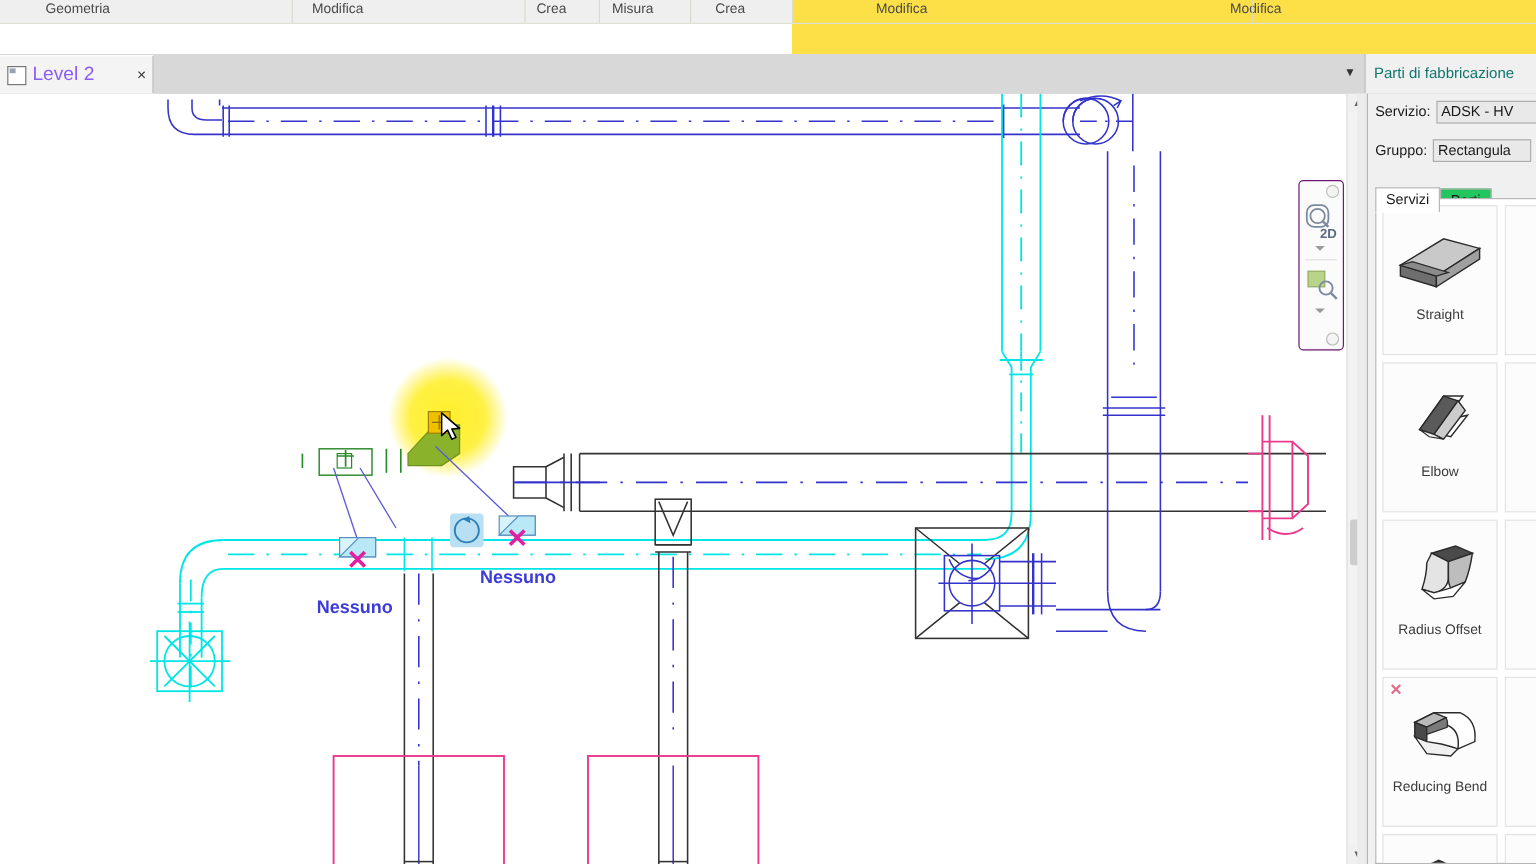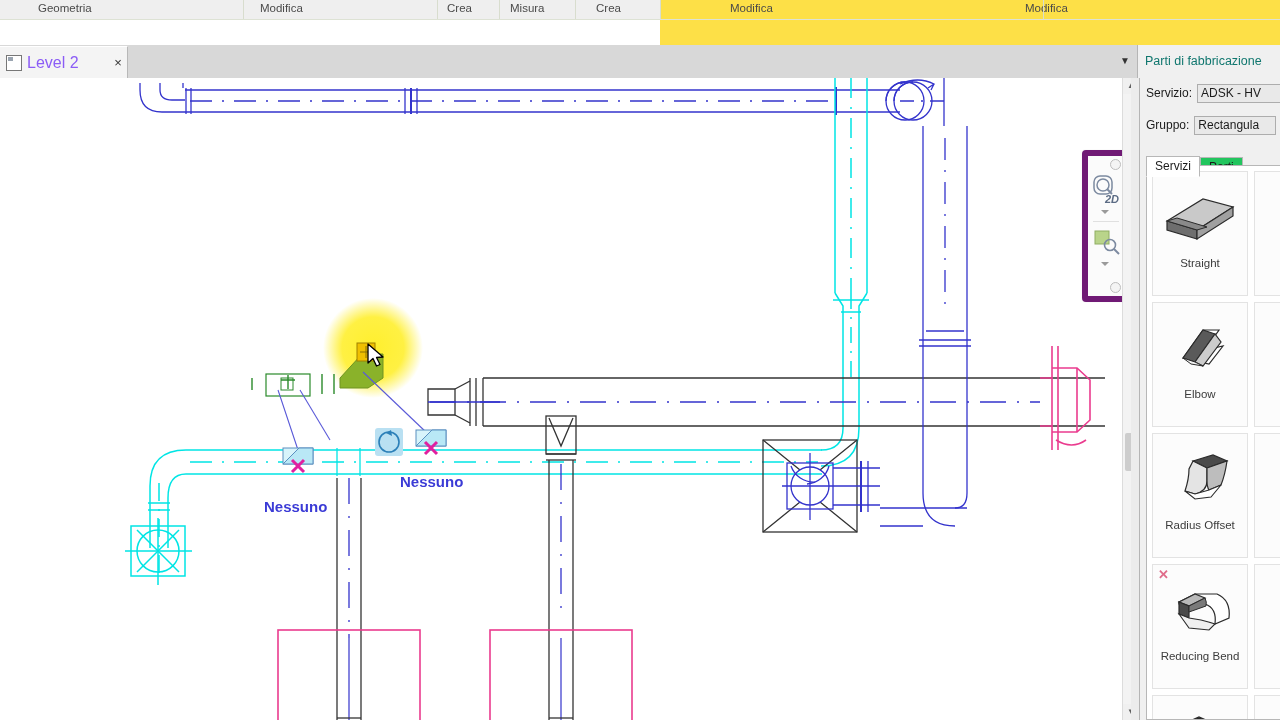--- a/index.html
+++ b/index.html
@@ -144,24 +144,23 @@
     background: #cdcdcd;
     border-radius: 2px;
     cursor: pointer;
   }
 
   
   #navbar {
     position: absolute; left: 1082px; top: 72px;
     width: 36px; height: 140px;
     background: #fbfbfb;
-    border: 6px solid #701a75;
+    border: 1px solid #701a75;
     border-radius: 4px;
     box-shadow: 0 0 2px rgba(0,0,0,0.07);
-    font-style: italic;
   }
   .nav-dot {
     position: absolute; right: 3px;
     width: 9px; height: 9px;
     border: 1px solid #bdbdbd;
     border-radius: 50%;
     background: #f4f4f4;
     cursor: pointer;
   }
   #nav-dot-top { top: 3px; }

